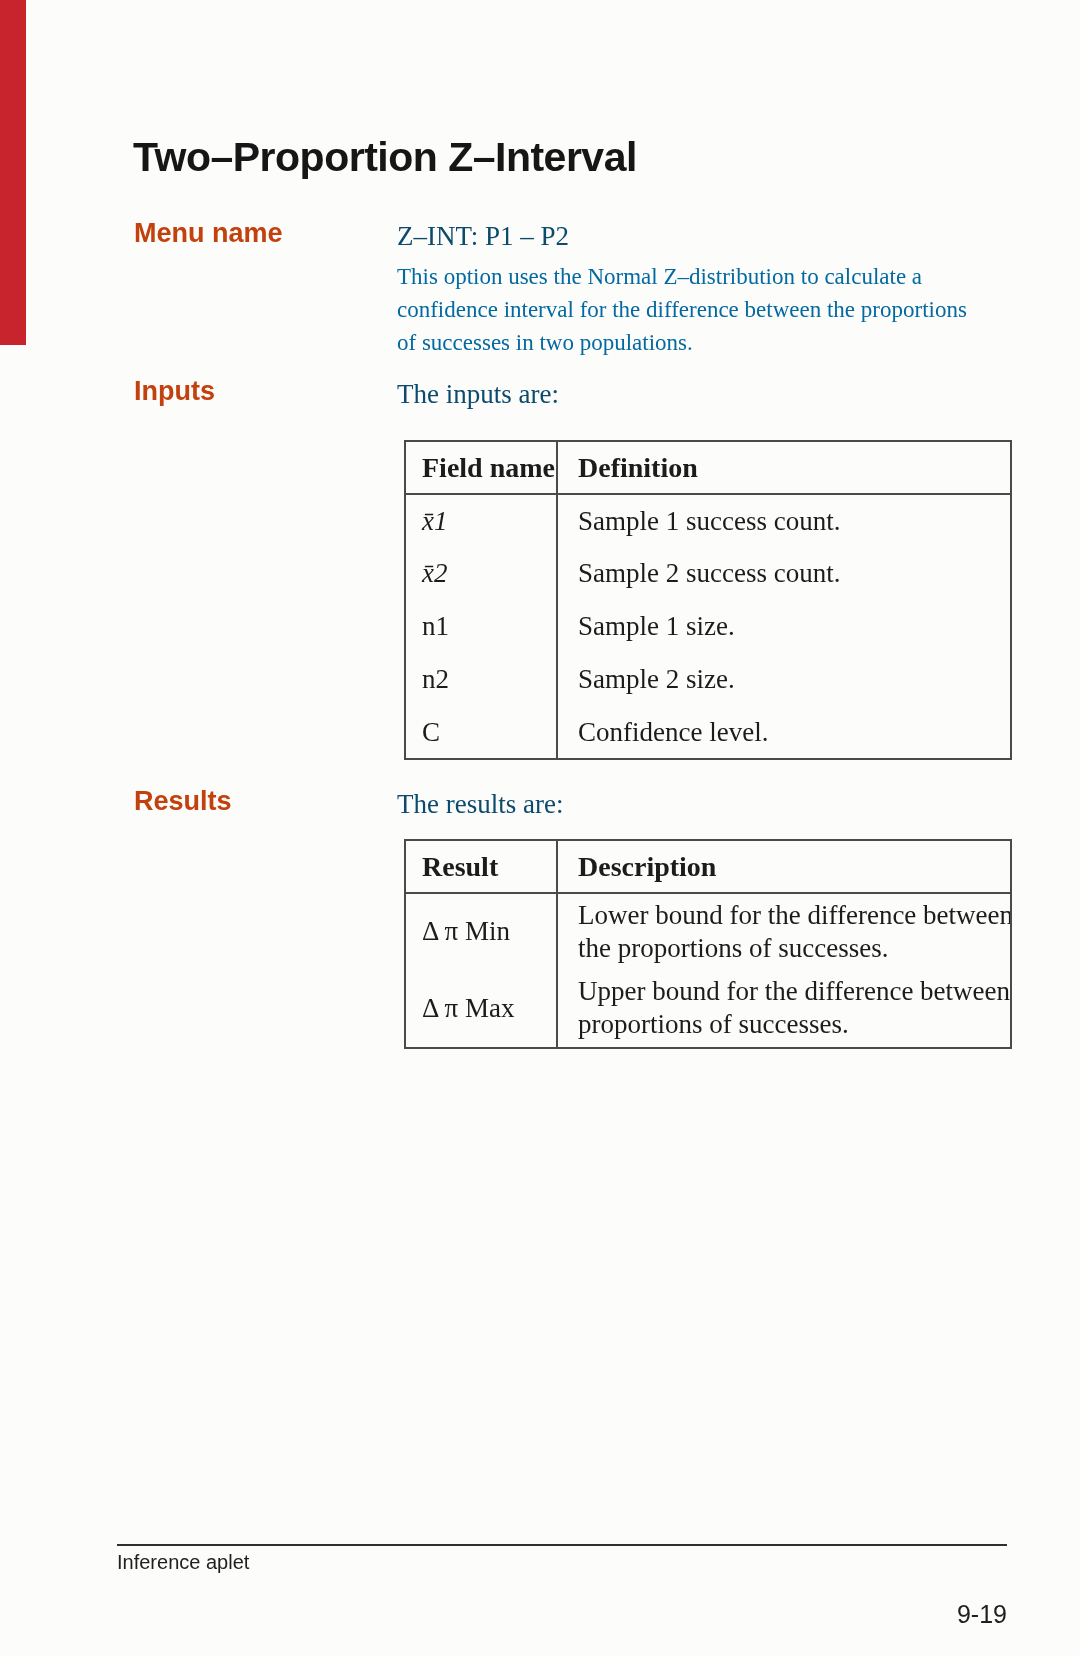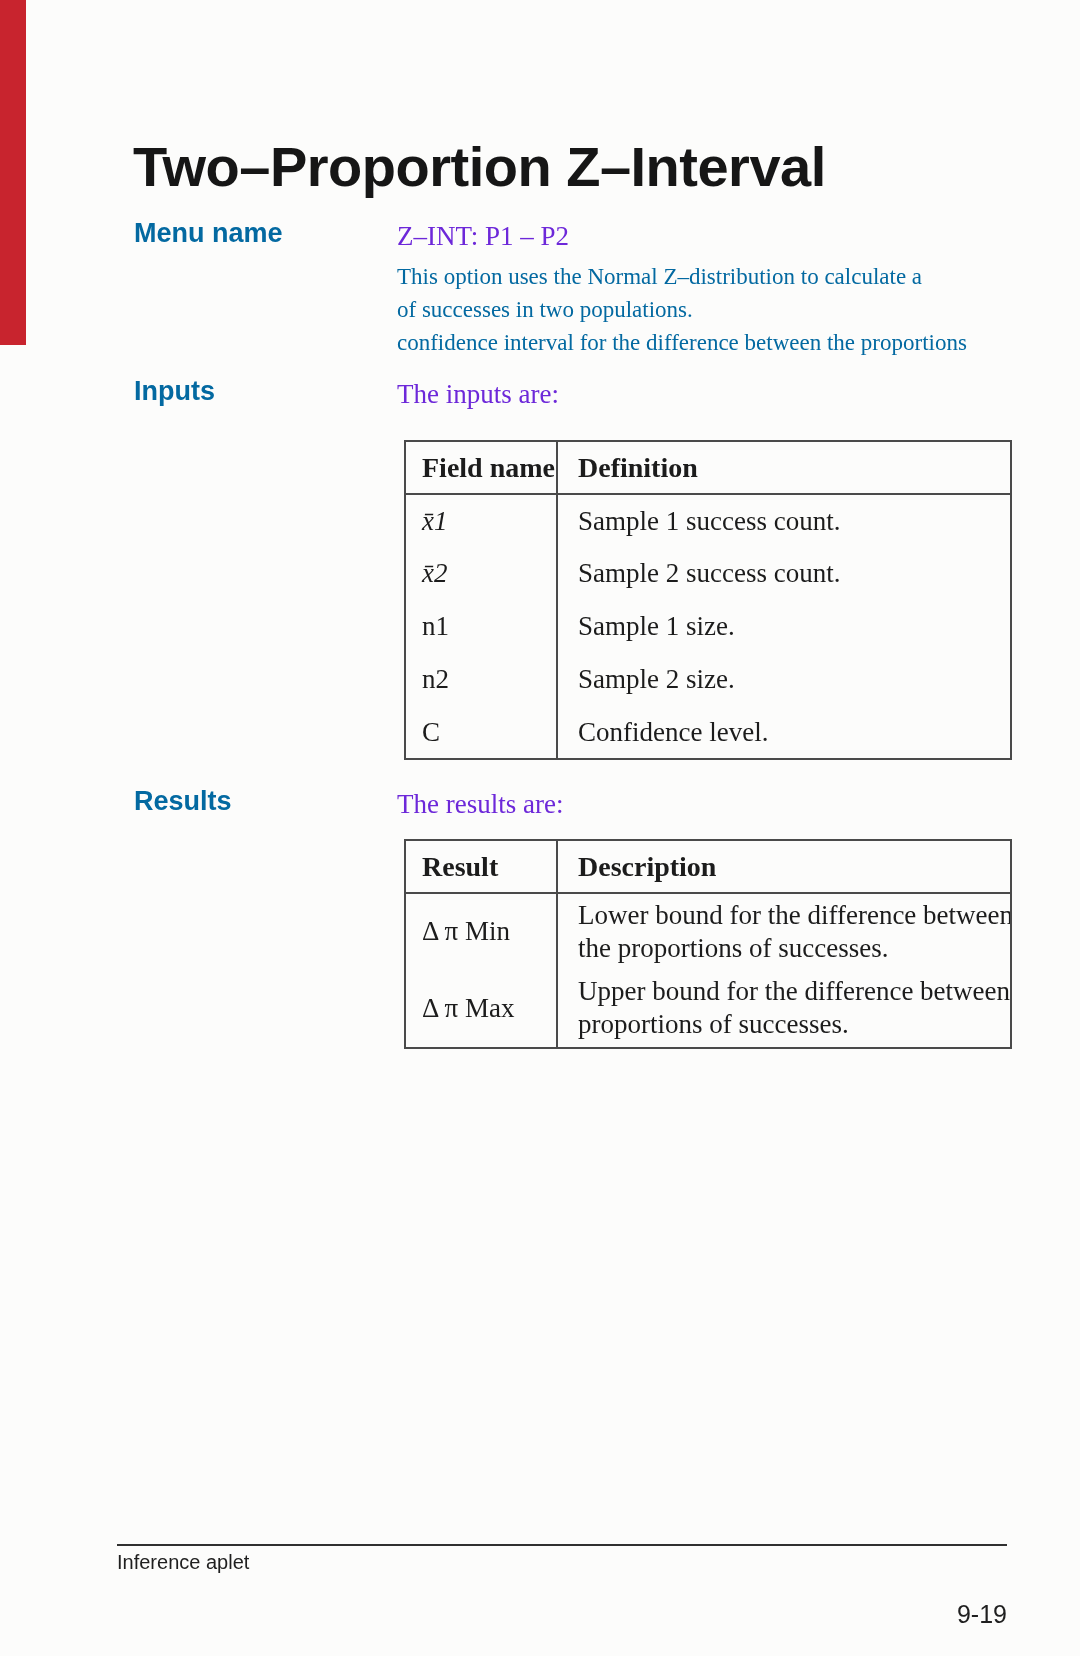--- a/index.html
+++ b/index.html
@@ -20,39 +20,39 @@
     left: 0; top: 0;
     width: 26px; height: 345px;
     background: #c8242e;
   }
   .title {
     position: absolute;
     left: 133px; top: 134px;
     margin: 0;
     font-family: "Liberation Sans", "DejaVu Sans", sans-serif;
     font-weight: 700;
-    font-size: 56px;
+    font-size: 41px;
     letter-spacing: -0.5px;
     color: #161616;
     white-space: nowrap;
   }
   .side-label {
     position: absolute;
     left: 134px;
     font-family: "Liberation Sans", "DejaVu Sans", sans-serif;
     font-weight: 700;
     font-size: 27px;
-    color: #0369a1;
+    color: #c2410c;
     white-space: nowrap;
   }
   .body-text {
     position: absolute;
     font-family: "Liberation Serif", "DejaVu Serif", serif;
     font-size: 27px;
-    color: #6d28d9;
+    color: #0c4a6e;
     white-space: nowrap;
   }
   .menu-label   { top: 218px; }
   .menu-value   { left: 397px; top: 221px; }
   .para         { position: absolute; left: 397px; top: 260px; }
   .para .line   { position: static; display: block; line-height: 33px; white-space: nowrap;
                   font-family: "Liberation Serif", "DejaVu Serif", serif; font-size: 23px; color: #0369a1; }
   .inputs-label { top: 376px; }
   .inputs-intro { left: 397px; top: 379px; }
   .results-label{ top: 786px; }
@@ -130,22 +130,22 @@
 
   <div class="edge-tab" style="background: rgb(200, 36, 46);"></div>
 
   <h1 class="title">Two–Proportion Z–Interval</h1>
 
   <div class="side-label menu-label">Menu name</div>
   <div class="body-text menu-value">Z–INT: P1 – P2</div>
 
   <div class="para">
     <div class="line">This option uses the Normal Z–distribution to calculate a</div>
+    <div class="line">confidence interval for the difference between the proportions</div>
     <div class="line">of successes in two populations.</div>
-    <div class="line">confidence interval for the difference between the proportions</div>
   </div>
 
   <div class="side-label inputs-label">Inputs</div>
   <div class="body-text inputs-intro">The inputs are:</div>
 
   <table class="data-table inputs-table">
     <colgroup>
         <col class="col-key">
         <col>
       </colgroup>

